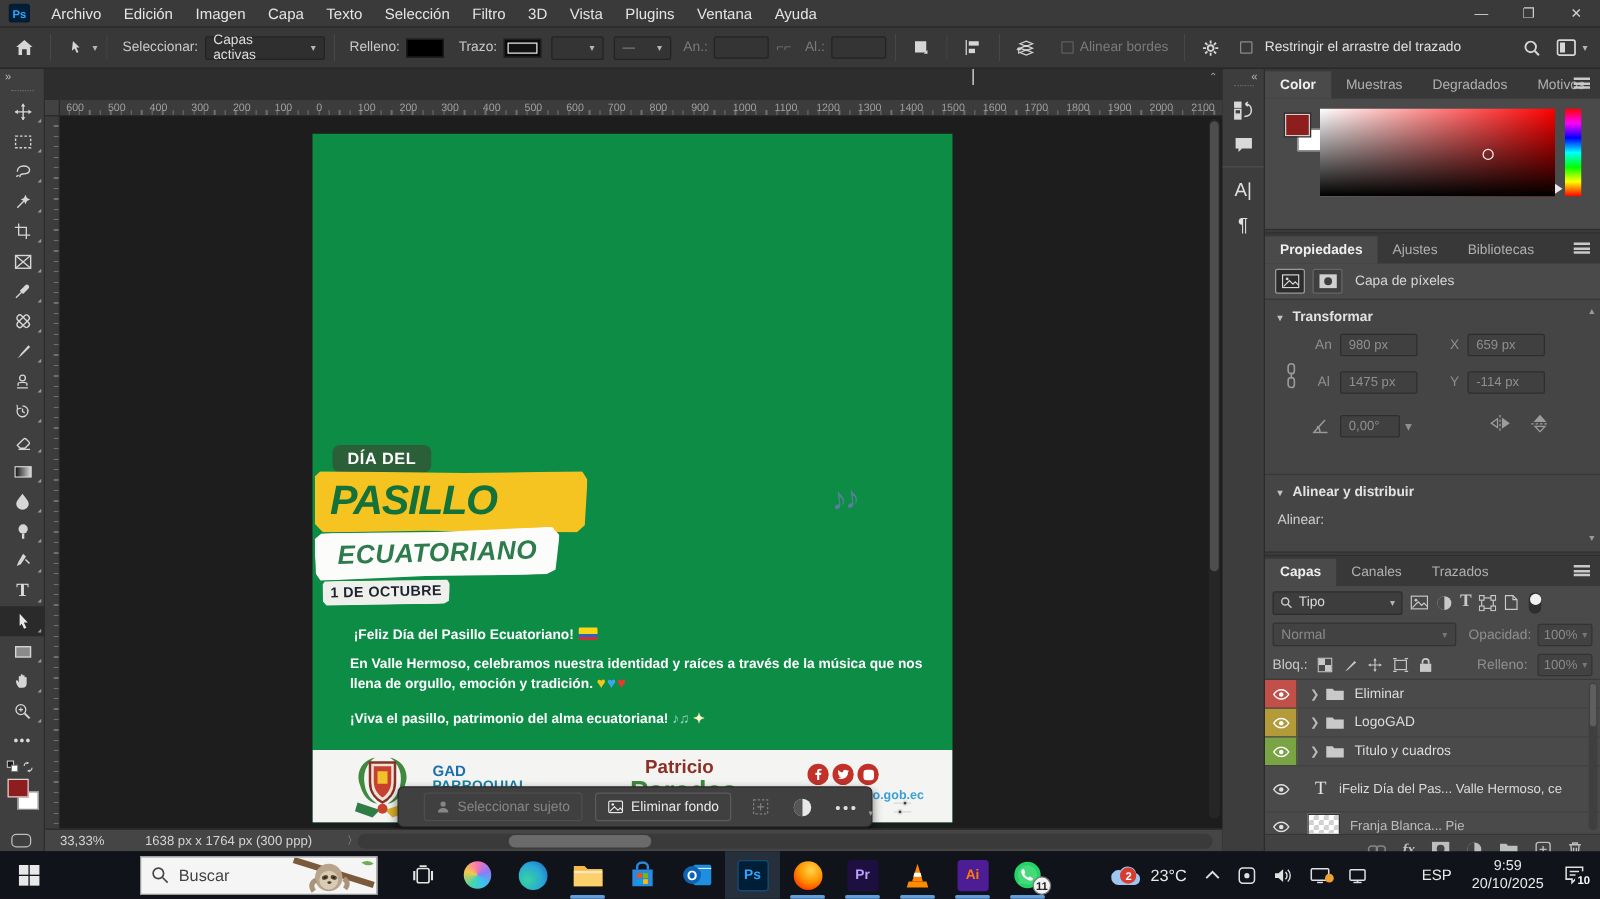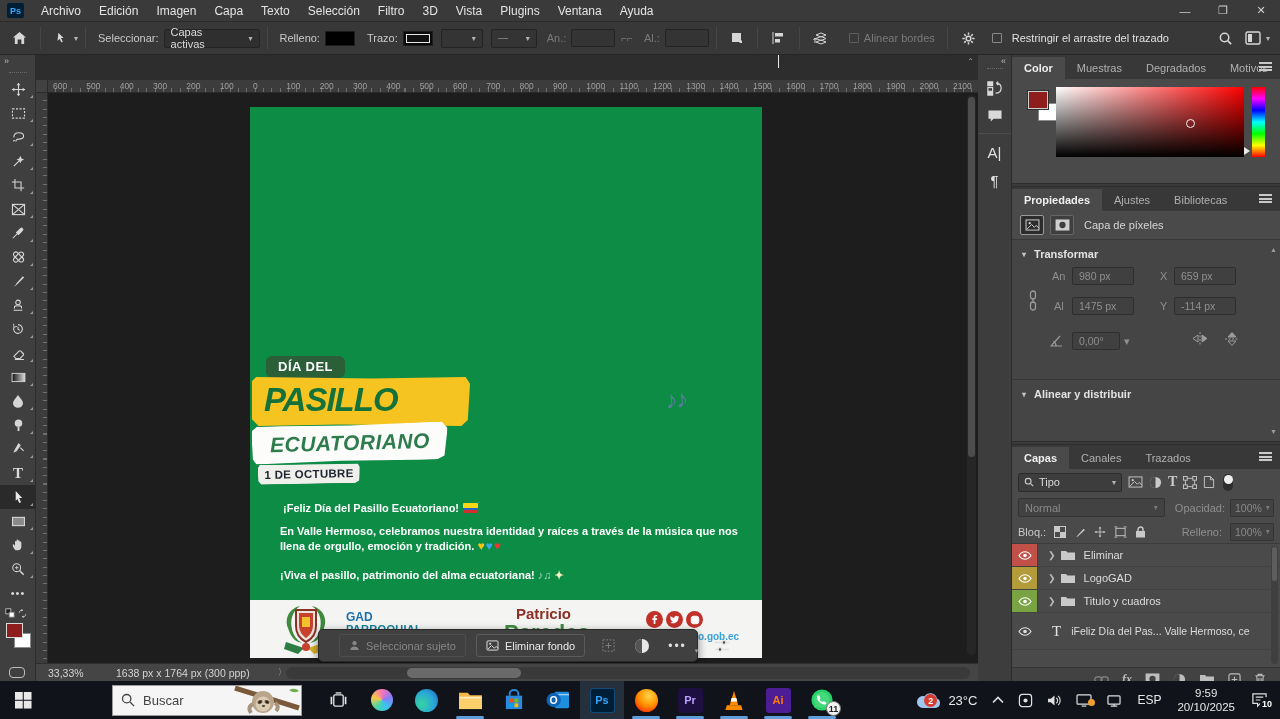--- a/index.html
+++ b/index.html
@@ -216,21 +216,21 @@
   .tb-icon.open::after { content:""; position:absolute; left:8px; right:8px; bottom:0; height:3px; background:#5f9edb; border-radius:2px; }
   .tb-icon.active { background:#26303c; }
   .tb-icon.active::after { left:4px; right:4px; background:#7ab5e8; }
   .appsq { width:25px; height:25px; border-radius:3px; display:flex; align-items:center; justify-content:center;
     font-size:11px; font-weight:bold; }
   .badge { position:absolute; border-radius:50%; font-weight:bold; display:flex; align-items:center; justify-content:center; }
   #tray { margin-left:auto; display:flex; align-items:center; color:#e8e8e8; }
   #weather { position:relative; display:flex; align-items:center; gap:6px; padding:0 8px; }
   #weather .temp { font-size:13px; }
   .tray-ic { padding:0 7px; display:flex; align-items:center; color:#dfdfdf; }
-  #lang { font-size:12px; padding:0 8px; }
+  #lang { font-size:12px; padding:0 8px;margin-left:28px; }
   #clock { text-align:center; font-size:11.5px; line-height:14px; padding:0 8px; }
   #notif { position:relative; padding:0 12px 0 8px; }
 </style>
 </head>
 <body>
 
 <div id="menubar">
   <div class="ps-logo">Ps</div>
   <div id="menu-items">
     
@@ -774,20 +774,21 @@
           </span>
         </span>
       </div>
       <span class="tiny-arrow" style="top:6px">▲</span>
     </div>
     <div class="section" style="height:62px">
       <div class="sec-head">
         <span class="vchev">▾</span>
           <span>Alinear y distribuir</span>
       </div>
+      <div id="alinear-lab">Alinear:</div>
       <span class="tiny-arrow" style="bottom:6px">▼</span>
     </div>
   </div>
   <div class="grp-divider"></div>
 
   <div class="ptabrow">
     <span class="ptab active">Capas</span>
     <span class="ptab">Canales</span>
     <span class="ptab">Trazados</span>
     <span class="pmenu"></span>
@@ -935,20 +936,30 @@
       </div>
       <div class="lrow textrow">
         <span class="eyecell" style="border-right:none">
           <svg width="14" height="9" viewBox="0 0 14 9">
               <path d="M1 4.5 C3 1.5 5 0.8 7 0.8 C9 0.8 11 1.5 13 4.5 C11 7.5 9 8.2 7 8.2 C5 8.2 3 7.5 1 4.5 Z" fill="none" stroke="#e0e0e0" stroke-width="1.1"></path>
               <circle cx="7" cy="4.5" r="1.8" fill="#e0e0e0"></circle>
             </svg>
         </span>
         <span class="t-thumb">T</span>
         <span class="lname">iFeliz Día del Pas... Valle Hermoso, ce</span>
+      </div>
+      <div class="lrow" style="height:22px; border-bottom:none">
+        <span class="eyecell" style="border-right:none">
+          <svg width="14" height="9" viewBox="0 0 14 9">
+              <path d="M1 4.5 C3 1.5 5 0.8 7 0.8 C9 0.8 11 1.5 13 4.5 C11 7.5 9 8.2 7 8.2 C5 8.2 3 7.5 1 4.5 Z" fill="none" stroke="#e0e0e0" stroke-width="1.1"></path>
+              <circle cx="7" cy="4.5" r="1.8" fill="#e0e0e0"></circle>
+            </svg>
+        </span>
+        <span class="checker"></span>
+        <span class="lname" style="font-size:10.5px; color:#bdbdbd">Franja Blanca... Pie</span>
       </div>
       <div id="layers-scroll">
           <div class="pthumb"></div>
         </div>
     </div>
     <div id="layerbottom">
       <span style="opacity:.55">
         <svg width="15" height="9" viewBox="0 0 16 10" fill="none" stroke="#bdbdbd" stroke-width="1.3">
             <rect x="0.5" y="2" width="8" height="6" rx="3"></rect>
             <rect x="7.5" y="2" width="8" height="6" rx="3"></rect>

